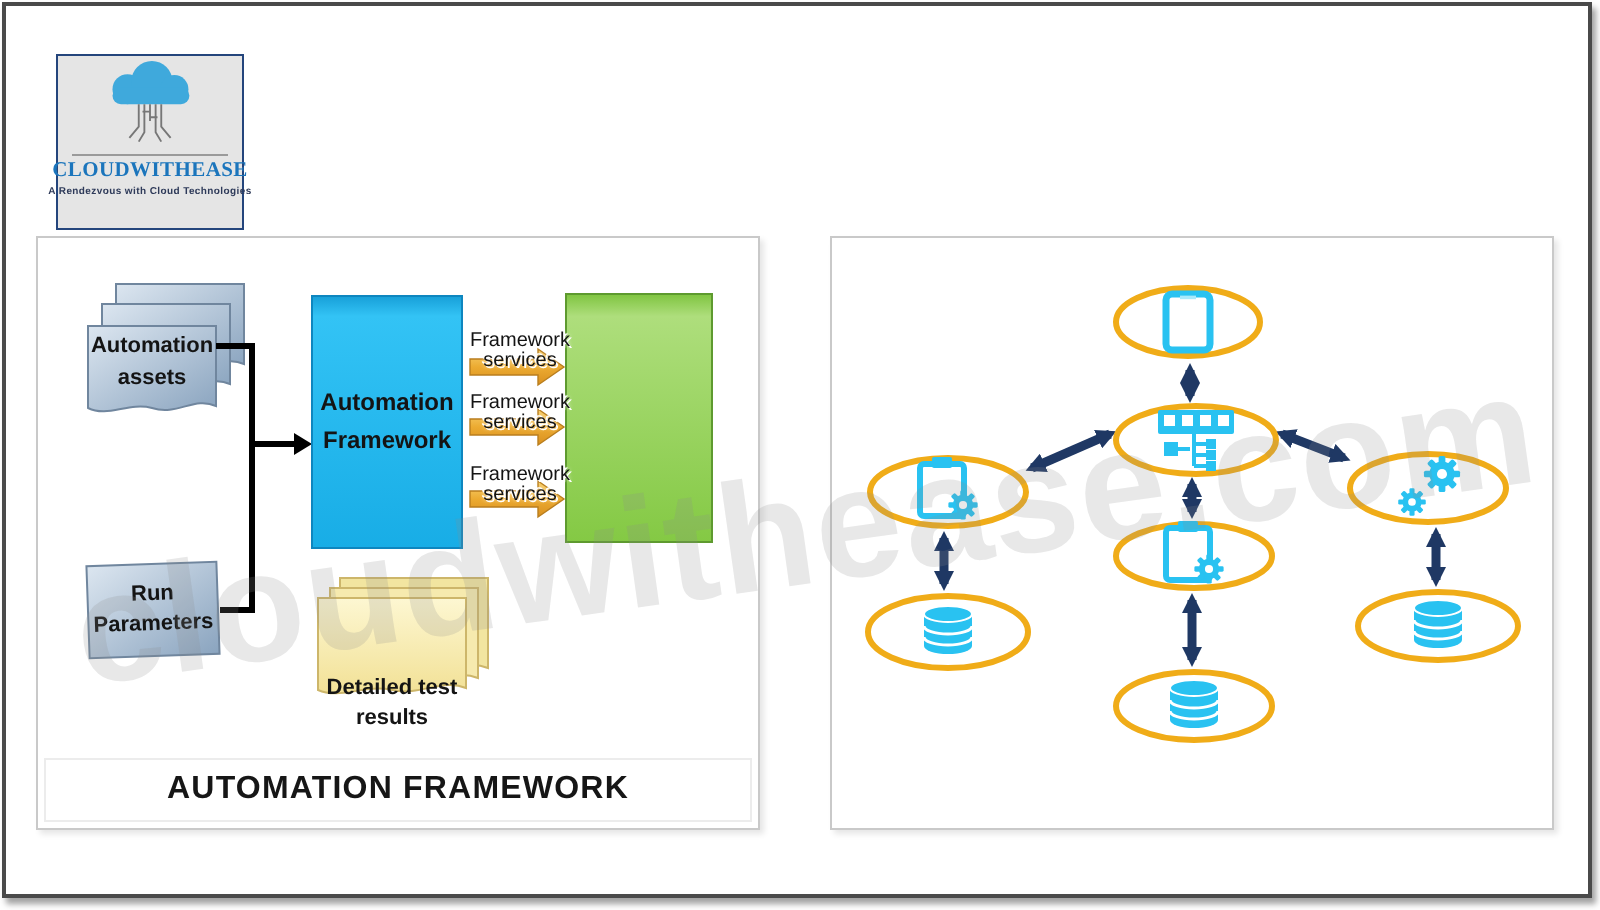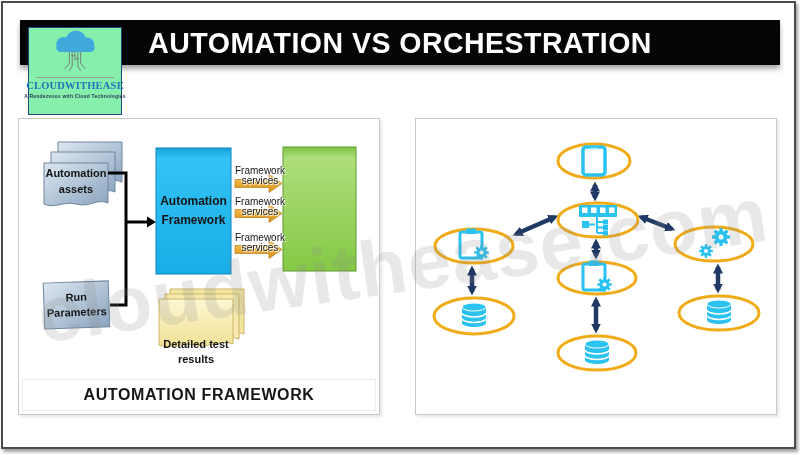--- a/index.html
+++ b/index.html
@@ -4,21 +4,21 @@
 <style>
   html,body{margin:0;padding:0;background:#ffffff;}
   body{width:800px;height:455px;overflow:hidden;font-family:"Liberation Sans",sans-serif;position:relative;}
   .frame{position:absolute;left:1px;top:1px;width:791px;height:444px;border:2px solid #4a4a4a;
          background:#fff;box-shadow:2px 3px 3px rgba(110,110,110,.65);}
   
   .header-bar{position:absolute;left:17px;top:17px;width:760px;height:45px;background:#050505;
               box-shadow:0 4px 5px rgba(0,0,0,.35);display:flex;align-items:center;justify-content:center;}
   .header-title{color:#fff;font-size:30px;font-weight:bold;letter-spacing:.5px;transform:scaleX(.95);white-space:nowrap;}
   
-  .logo-card{position:absolute;left:25px;top:24px;width:92px;height:86px;background:#86efac;
+  .logo-card{position:absolute;left:25px;top:24px;width:92px;height:86px;background:#e5e5e5;
              border:1.5px solid #24457c;z-index:4;display:flex;flex-direction:column;align-items:center;}
   .logo-art{margin-top:2px;}
   .logo-rule{width:78px;border-top:1px solid #9a9a9a;margin:1px 0 2px 0;}
   .logo-name{color:#1b75bc;font-family:"Liberation Serif",serif;font-weight:bold;font-size:10.5px;letter-spacing:.2px;}
   .logo-tagline{color:#2e3a59;font-size:5px;font-weight:bold;margin-top:2px;letter-spacing:.2px;white-space:nowrap;}
   
   .panel{position:absolute;top:115px;width:360px;height:295px;background:#fff;border:1px solid #c9c9c9;
          box-shadow:2px 2px 3px rgba(0,0,0,.10);}
   .panel-left{left:15px;}
   .panel-right{left:412px;}
@@ -39,23 +39,20 @@
   
   .watermark{position:absolute;left:35px;top:268px;z-index:30;font-size:78px;font-weight:bold;
              color:rgba(140,140,140,.20);letter-spacing:1px;white-space:nowrap;
              transform:rotate(-8deg);transform-origin:left center;pointer-events:none;}
 </style>
 </head>
 <body>
 
 <div class="frame">
 
-  <div class="header-bar">
-    <div class="header-title">AUTOMATION VS ORCHESTRATION</div>
-  </div>
 
   <div class="logo-card">
     <svg class="logo-art" width="60" height="46" viewBox="0 0 64 46">
       <g fill="#3fa9dc">
         <circle cx="20" cy="14" r="8"></circle>
         <circle cx="33" cy="10" r="11"></circle>
         <circle cx="45" cy="14" r="7.5"></circle>
         <rect x="12" y="13" width="41" height="9" rx="4.5"></rect>
       </g>
       <g stroke="#777" stroke-width="1" fill="none">

